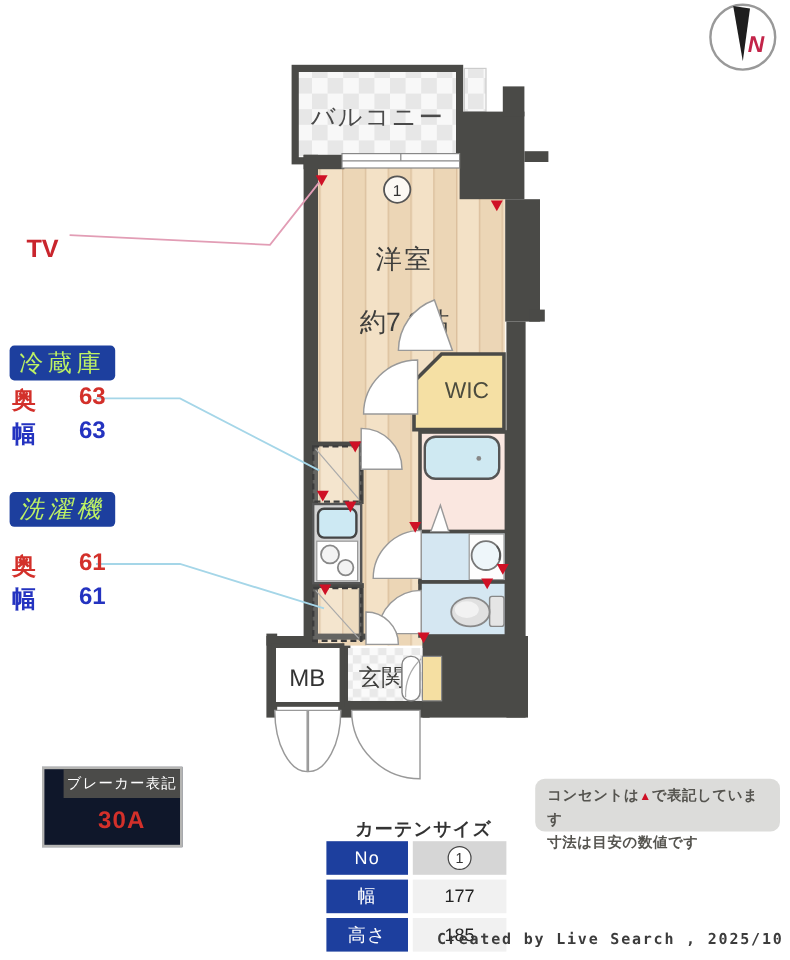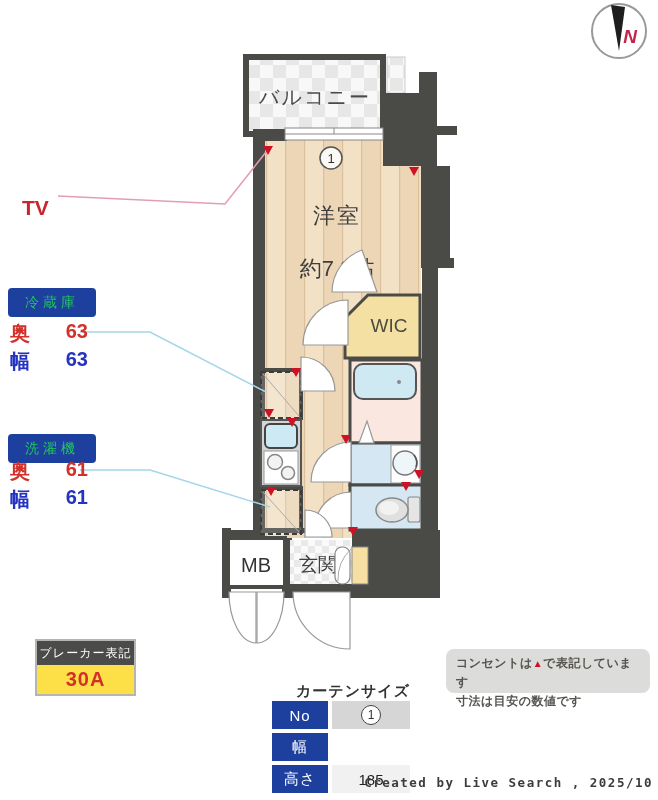--- a/index.html
+++ b/index.html
@@ -2,39 +2,39 @@
 <html><head>
 <meta charset="utf-8">
 <style>
   html,body{margin:0;padding:0;background:#ffffff;}
   body{font-family:"Liberation Sans","DejaVu Sans",sans-serif;}
   #stage{position:relative;width:658px;height:800px;background:#fff;overflow:hidden;}
   #plan-svg{position:absolute;left:0;top:0;}
   .abs{position:absolute;}
   
   .tv-label{left:22px;top:196px;color:#c9252d;font-size:21px;font-weight:bold;}
-  .badge{left:8px;width:88px;height:29px;background:#1d3f9e;border-radius:4px;color:#22c55e;
-         font-size:14px;display:flex;align-items:center;justify-content:center;letter-spacing:4px;}
+  .badge{left:8px;width:88px;height:29px;background:#1d3f9e;border-radius:4px;color:#bef264;
+         font-size:20px;display:flex;align-items:center;justify-content:center;letter-spacing:4px;}
   .dim-row{left:10px;width:90px;font-size:20px;font-weight:bold;display:flex;}
   .dim-row .lbl{width:34px;text-align:left;}
   .dim-row .val{width:44px;text-align:right;}
   .red-txt{color:#d3302a;}
   .blue-txt{color:#2433c0;}
   
-  .breaker{left:35px;top:639px;width:97px;border:2px solid #b5b5b3;background:#fde047;}
+  .breaker{left:35px;top:639px;width:97px;border:2px solid #b5b5b3;background:#0f172a;padding-left:16px;}
   .breaker .hd{background:#4b4b49;color:#fff;font-size:12px;height:24px;display:flex;
                align-items:center;justify-content:center;letter-spacing:1px;}
-  .breaker .bd{height:29px;display:flex;align-items:center;justify-content:center;
+  .breaker .bd{height:39px;display:flex;align-items:center;justify-content:center;
                color:#d3302a;font-size:20px;font-weight:bold;letter-spacing:1px;}
   
   .curtain-title{left:282px;top:682px;width:142px;text-align:center;font-size:15px;
                  font-weight:bold;color:#333;letter-spacing:1px;}
   .curtain{left:272px;top:701px;}
   .c-row{display:flex;margin-bottom:4px;}
-  .c-label{width:56px;height:28px;background:#1d3f9e;color:#fff;font-size:15px;
+  .c-label{width:68px;height:28px;background:#1d3f9e;color:#fff;font-size:15px;
            display:flex;align-items:center;justify-content:center;letter-spacing:1px;}
   .c-value{width:78px;height:28px;margin-left:4px;background:#f1f1f1;color:#222;font-size:15px;
            display:flex;align-items:center;justify-content:center;}
   .c-value.first{background:#d6d6d6;}
   .circ-num{display:inline-block;width:18px;height:18px;border:1.5px solid #444;border-radius:50%;
             line-height:18px;text-align:center;font-size:12px;color:#333;background:#fff;}
   
   .note{left:446px;top:649px;width:204px;height:44px;background:#dcdcda;border-radius:8px;
         color:#55544f;font-size:12px;font-weight:bold;line-height:19px;padding:5px 10px;
         box-sizing:border-box;letter-spacing:0.5px;}
@@ -213,21 +213,21 @@
 </div>
 <div class="abs dim-row" style="top:320px;">
   <span class="lbl red-txt">奥</span>
   <span class="val red-txt">63</span>
 </div>
 <div class="abs dim-row" style="top:348px;">
   <span class="lbl blue-txt">幅</span>
   <span class="val blue-txt">63</span>
 </div>
 
-<div class="abs badge" style="top:434px;">
+<div class="abs badge" style="top:410px;font-style:italic;">
   <span>洗濯機</span>
 </div>
 <div class="abs dim-row" style="top:458px;">
   <span class="lbl red-txt">奥</span>
   <span class="val red-txt">61</span>
 </div>
 <div class="abs dim-row" style="top:486px;">
   <span class="lbl blue-txt">幅</span>
   <span class="val blue-txt">61</span>
 </div>
@@ -240,20 +240,21 @@
 <div class="abs curtain-title">カーテンサイズ</div>
 <div class="abs curtain">
   <div class="c-row">
     <div class="c-label">No</div>
     <div class="c-value first">
       <span class="circ-num">1</span>
     </div>
   </div>
   <div class="c-row">
     <div class="c-label">幅</div>
+    <div class="c-value">177</div>
   </div>
   <div class="c-row">
     <div class="c-label">高さ</div>
     <div class="c-value">185</div>
   </div>
 </div>
 
 <div class="abs note">
   <div><span>コンセントは</span><span class="sym">▲</span><span>で表記しています</span></div>
   <div>寸法は目安の数値です</div>

